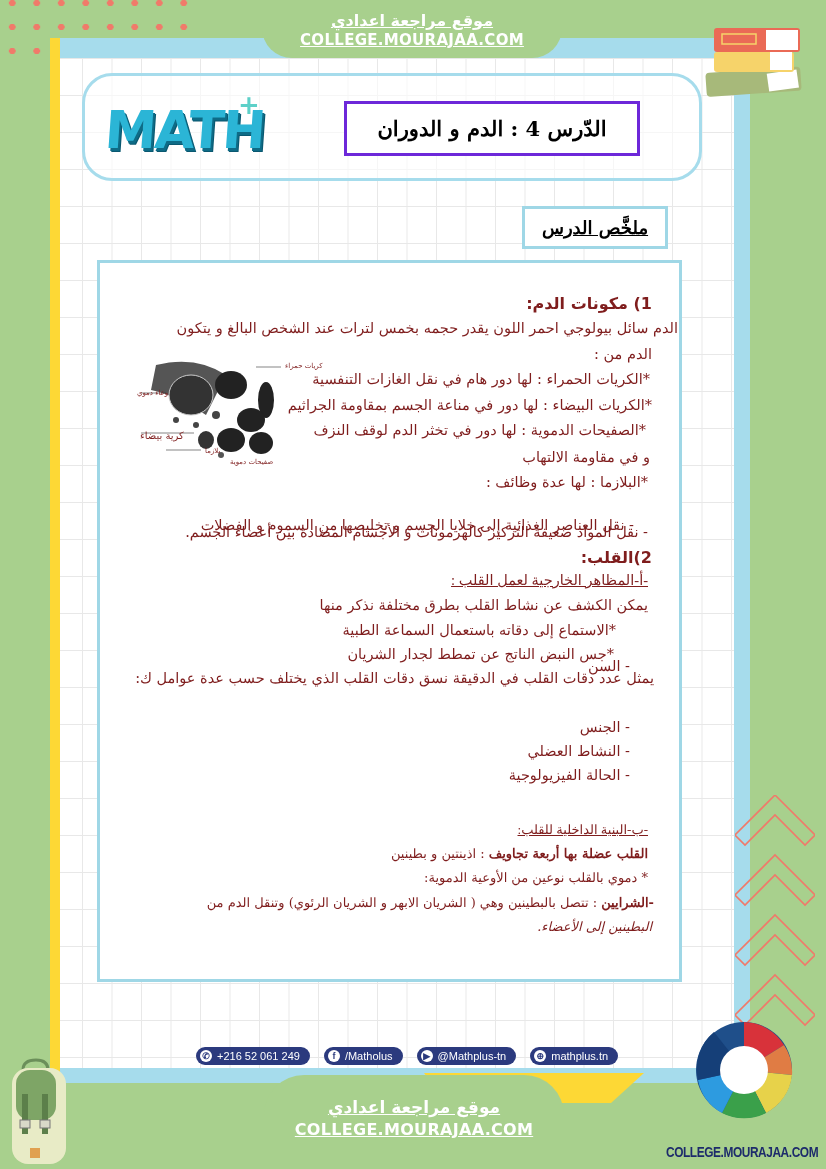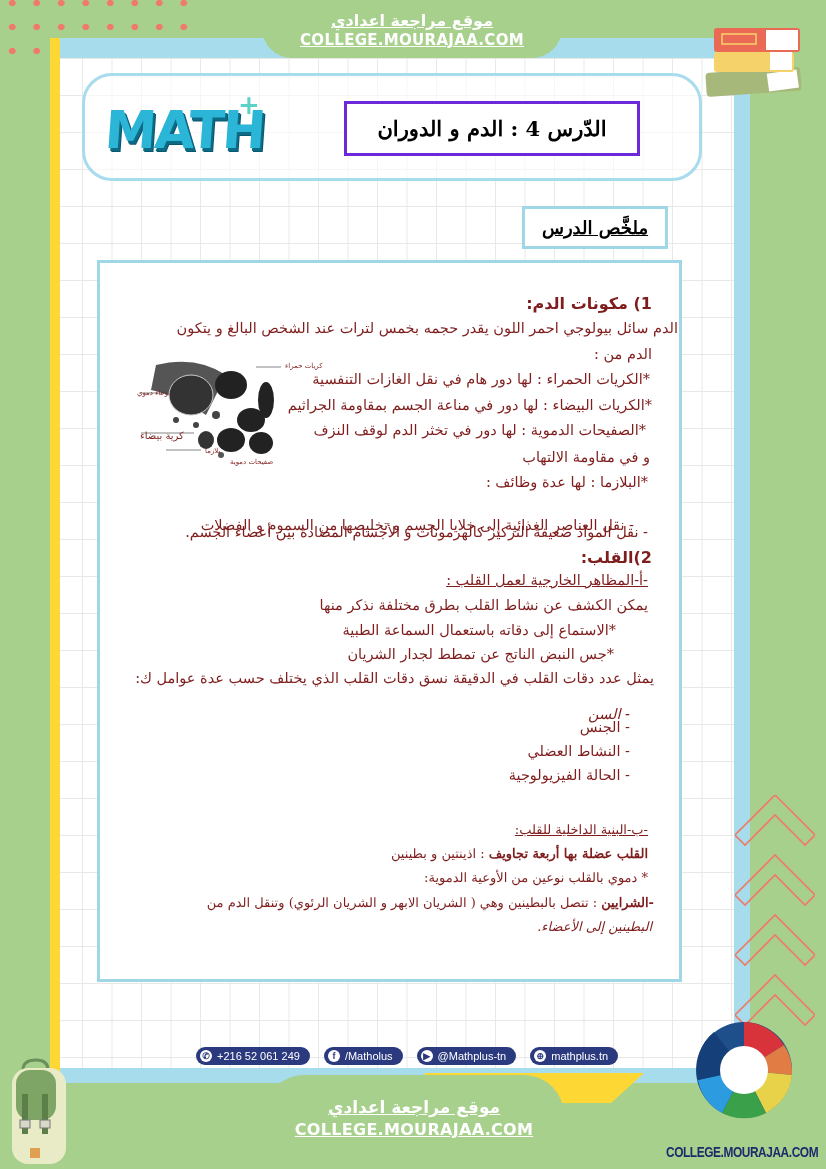--- a/index.html
+++ b/index.html
@@ -22,21 +22,21 @@
   .math-plus { position:absolute; left:238px; top:90px; font-size:26px; font-weight:bold; color:#5dd0c8; }
   .title-box { position:absolute; left:344px; top:101px; width:296px; height:55px; border:3px solid #6d28d9; box-sizing:border-box; background:#fff; display:flex; align-items:center; justify-content:center; }
   .title-box span { font-family:"DejaVu Serif", serif; font-size:21px; font-weight:bold; direction:rtl; }
   .summary-box { position:absolute; left:522px; top:206px; width:146px; height:43px; border:3px solid #9fd7e6; box-sizing:border-box; background:#fff; display:flex; align-items:center; justify-content:center; }
   .summary-box span { font-family:"DejaVu Serif", serif; font-size:18px; font-weight:bold; direction:rtl;text-decoration:underline; }
   .content-box { position:absolute; left:97px; top:260px; width:585px; height:722px; border:3px solid #9fd7e6; box-sizing:border-box; background:#fff; }
   .rtl { direction:rtl; text-align:right; font-family:"DejaVu Serif", serif; color:#7f1d1d; position:absolute; white-space:nowrap; }
   .h { font-family:"DejaVu Sans", sans-serif; font-weight:bold; font-size:16px; }
   .t { font-size:14.5px; }
   .b { font-weight:bold; }
-  .u { text-decoration:underline; }
+  .u { text-decoration:underline;font-family:Liberation Serif, serif; }
   .blood-img { position:absolute; left:136px; top:355px; width:150px; height:110px; }
   .social-bar { position:absolute; left:196px; top:1047px; display:flex; gap:14px; }
   .pill { background:#2b3a7e; color:#fff; border-radius:10px; height:18px; padding:0 10px 0 4px; font-size:11px; font-family:"Liberation Sans", sans-serif; display:flex; align-items:center; gap:5px; }
   .pill .ic { width:12px; height:12px; border-radius:50%; background:#fff; color:#2b3a7e; font-size:9px; font-weight:bold; display:flex; align-items:center; justify-content:center; }
   .bottom-tab { position:absolute; left:264px; top:1075px; width:300px; height:94px; background:#a8d08d; border-radius:40px 40px 0 0; text-align:center; color:#fff; }
   .bottom-tab .ar { font-size:17px; font-weight:bold; text-decoration:underline; margin-top:22px; line-height:20px; }
   .bottom-tab .en { font-size:16px; font-weight:bold; text-decoration:underline; line-height:26px; letter-spacing:0.3px; }
   .bottom-yellow { position:absolute; left:424px; top:1073px; width:220px; height:30px; background:#fdd835; clip-path:polygon(0 0,100% 0, 85% 100%, 10% 100%); }
   .backpack { position:absolute; left:8px; top:1058px; width:62px; height:110px; }
   .wheel { position:absolute; left:694px; top:1020px; width:100px; height:100px; }
@@ -115,21 +115,21 @@
 <div class="rtl t" style="right:178px; top:474px;">*البلازما : لها عدة وظائف :</div>
 <div class="rtl t" style="right:192px; top:498px;margin-top:19px;">- نقل العناصر الغذائية إلى خلايا الجسم و تخليصها من السموم و الفضلات</div>
 <div class="rtl t" style="right:178px; top:524px;">- نقل المواد ضعيفة التركيز كالهرمونات و الأجسام المضادة بين أعضاء الجسم.</div>
 
 <div class="rtl h" style="right:174px; top:548px;">2)القلب:</div>
 <div class="rtl t u" style="right:178px; top:572px;">-أ-المظاهر الخارجية لعمل القلب :</div>
 <div class="rtl t" style="right:178px; top:597px;">يمكن الكشف عن نشاط القلب بطرق مختلفة نذكر منها</div>
 <div class="rtl t" style="right:210px; top:622px;">*الاستماع إلى دقاته باستعمال السماعة الطبية</div>
 <div class="rtl t" style="right:212px; top:646px;">*جس النبض الناتج عن تمطط لجدار الشريان</div>
 <div class="rtl t" style="right:172px; top:670px;">يمثل عدد دقات القلب في الدقيقة نسق دقات القلب الذي يختلف حسب عدة عوامل ك:</div>
-<div class="rtl t" style="right:196px; top:706px;font-style:italic;">- السن</div>
+<div class="rtl t" style="right:196px; top:658px;">- السن</div>
 <div class="rtl t" style="right:196px; top:719px;">- الجنس</div>
 <div class="rtl t" style="right:196px; top:743px;">- النشاط العضلي</div>
 <div class="rtl t" style="right:196px; top:767px;">- الحالة الفيزيولوجية</div>
 
 <div class="rtl u" style="right:178px; top:822px; font-size:13px;">-ب-البنية الداخلية للقلب:</div>
 <div class="rtl" style="right:178px; top:846px; font-size:13px;"><span class="b">القلب عضلة بها أربعة تجاويف</span><span> : اذينتين و بطينين</span></div>
 <div class="rtl" style="right:178px; top:870px; font-size:13px;">* دموي بالقلب نوعين من الأوعية الدموية:</div>
 <div class="rtl" style="right:172px; top:895px; font-size:13px;"><span class="b">-الشرايين</span><span> : تتصل بالبطينين وهي ( الشريان الابهر و الشريان الرئوي) وتنقل الدم من</span></div>
 <div class="rtl" style="right:174px; top:919px; font-size:13px;font-style:italic;">البطينين إلى الأعضاء.</div>
 

